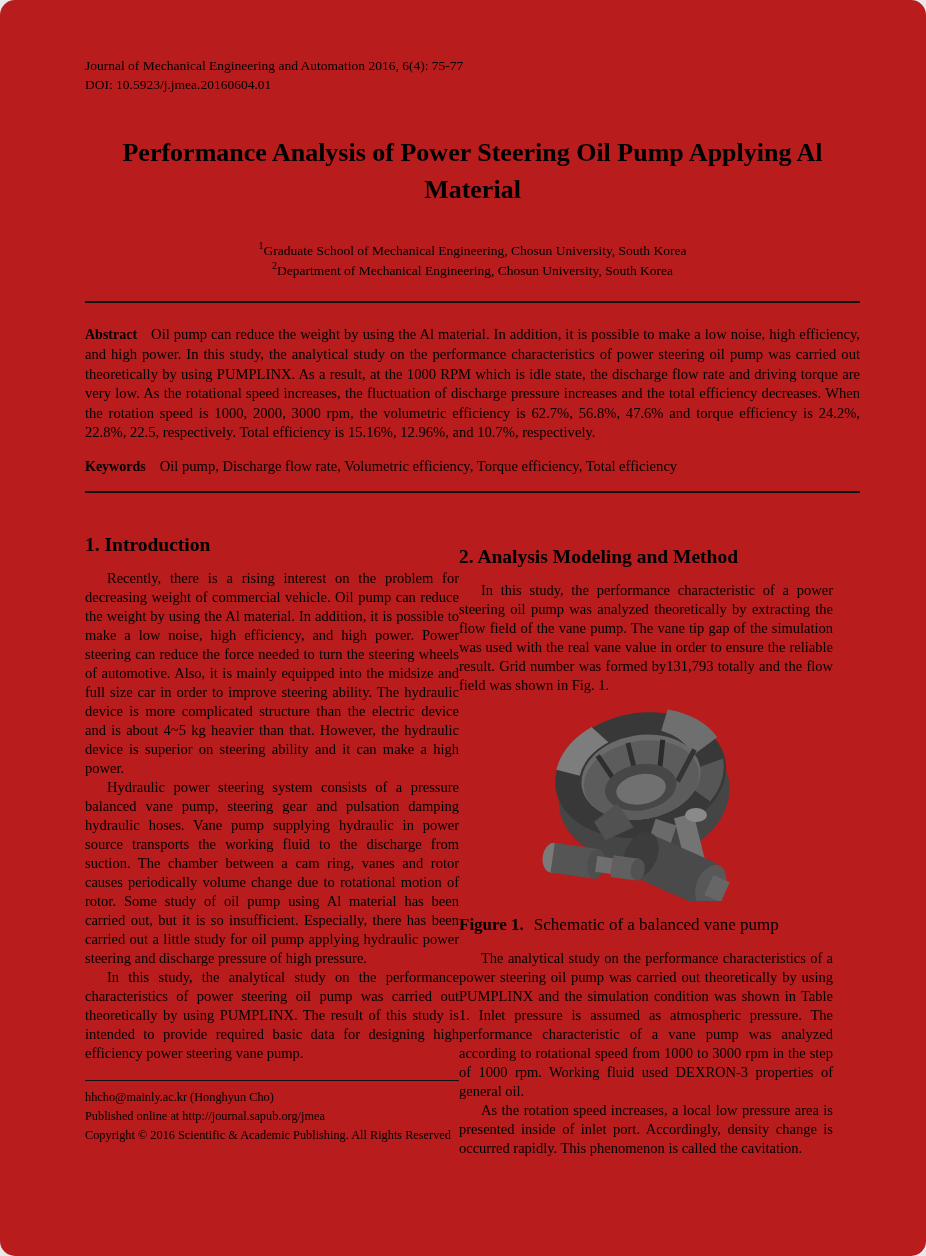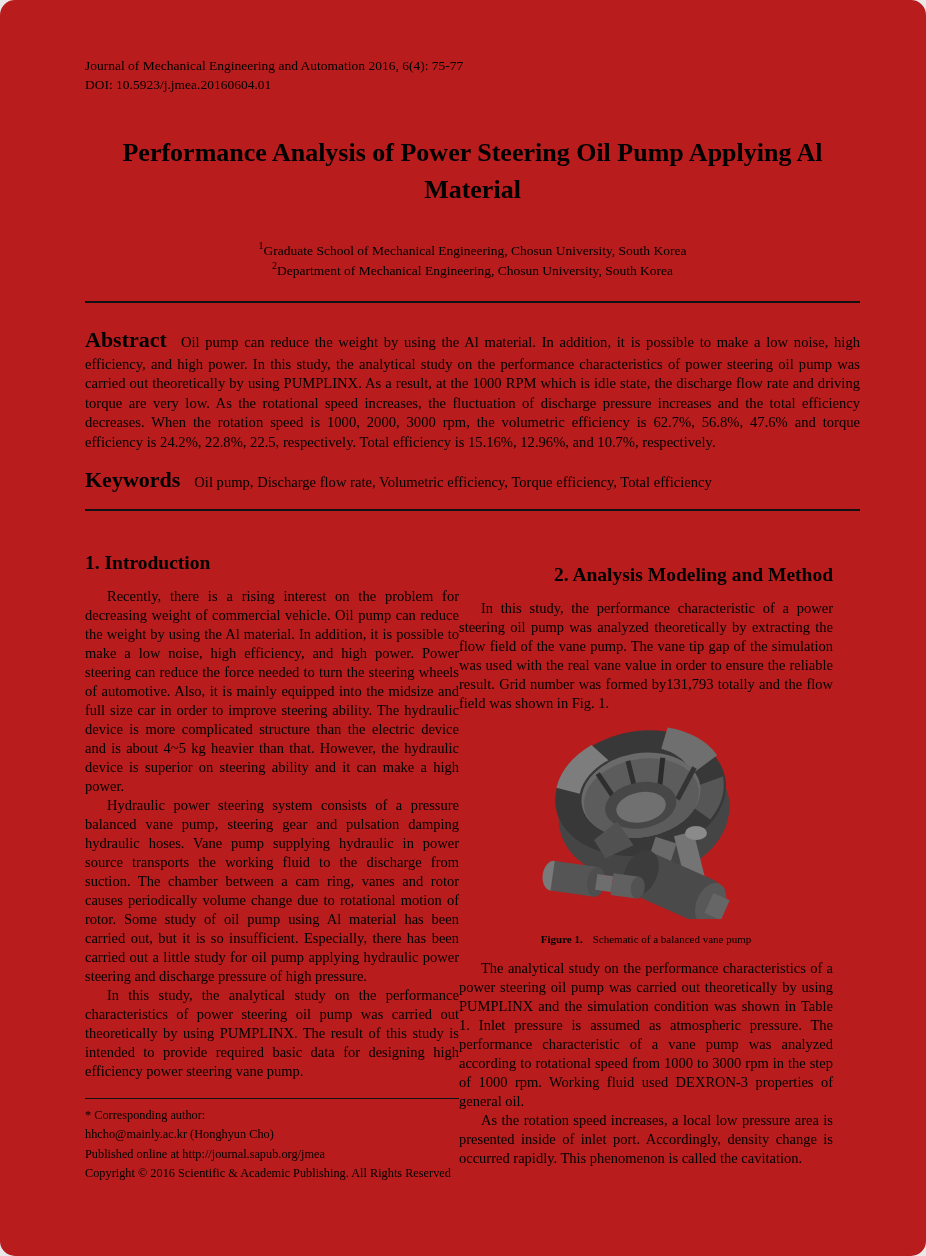--- a/index.html
+++ b/index.html
@@ -46,21 +46,21 @@
     margin-top: 22px;
   }
   .abstract {
     margin-top: 22px;
     font-size: 14.6px;
     line-height: 1.34;
     text-align: justify;
   }
   .abstract .label, .keywords .label {
     font-weight: bold;
-    font-size: 22px;
+    font-size: 14px;
     padding-right: 14px;
   }
   .keywords {
     margin-top: 15px;
     font-size: 14.6px;
   }
   .rule2 { margin-top: 16px; border-top: 2.2px solid #111111; }
 
   .columns {
     display: flex;
@@ -72,29 +72,29 @@
     font-size: 19.5px;
     font-weight: bold;
     margin-bottom: 13px;
   }
   .col p {
     font-size: 14.5px;
     line-height: 19px;
     text-align: justify;
     text-indent: 22px;
   }
-  .col-right h2.sec { margin-top: 12px; text-align: right; }
+  .col-right h2.sec { margin-top: 12px; }
 
   .figure-block { margin-top: 8px; text-align: center; }
   .figure-img { display: inline-block; width: 232px; height: 198px; }
   .figure-caption {
     margin-top: 10px;
     margin-bottom: 14px;
-    font-size: 11px;
-    text-align: center;
+    font-size: 17px;
+    text-align: left;
     text-indent: 0;
   }
   .figure-caption .cap-label { font-weight: bold; padding-right: 10px; }
 
   .footnote {
     margin-top: 17px;
   }
   .footnote-rule {
     border: none;
     border-top: 1.6px solid #111111;
@@ -141,21 +141,20 @@
 
       <div class="col col-left">
         <h2 class="sec">1. Introduction</h2>
         <p>Recently, there is a rising interest on the problem for decreasing weight of commercial vehicle. Oil pump can reduce the weight by using the Al material. In addition, it is possible to make a low noise, high efficiency, and high power. Power steering can reduce the force needed to turn the steering wheels of automotive. Also, it is mainly equipped into the midsize and full size car in order to improve steering ability. The hydraulic device is more complicated structure than the electric device and is about 4~5 kg heavier than that. However, the hydraulic device is superior on steering ability and it can make a high power.</p>
         <p>Hydraulic power steering system consists of a pressure balanced vane pump, steering gear and pulsation damping hydraulic hoses. Vane pump supplying hydraulic in power source transports the working fluid to the discharge from suction. The chamber between a cam ring, vanes and rotor causes periodically volume change due to rotational motion of rotor. Some study of oil pump using Al material has been carried out, but it is so insufficient. Especially, there has been carried out a little study for oil pump applying hydraulic power steering and discharge pressure of high pressure.</p>
         <p>In this study, the analytical study on the performance characteristics of power steering oil pump was carried out theoretically by using PUMPLINX. The result of this study is intended to provide required basic data for designing high efficiency power steering vane pump.</p>
 
         <div class="footnote">
           <hr class="footnote-rule">
           <div class="footnote-lines">
-            <div>* Corresponding author:</div>
             <div>hhcho@mainly.ac.kr (Honghyun Cho)</div>
             <div>Published online at http://journal.sapub.org/jmea</div>
             <div>Copyright © 2016 Scientific &amp; Academic Publishing. All Rights Reserved</div>
           </div>
         </div>
       </div>
 
       <div class="col col-right">
         <h2 class="sec">2. Analysis Modeling and Method</h2>
         <p>In this study, the performance characteristic of a power steering oil pump was analyzed theoretically by extracting the flow field of the vane pump. The vane tip gap of the simulation was used with the real vane value in order to ensure the reliable result. Grid number was formed by131,793 totally and the flow field was shown in Fig. 1.</p>

